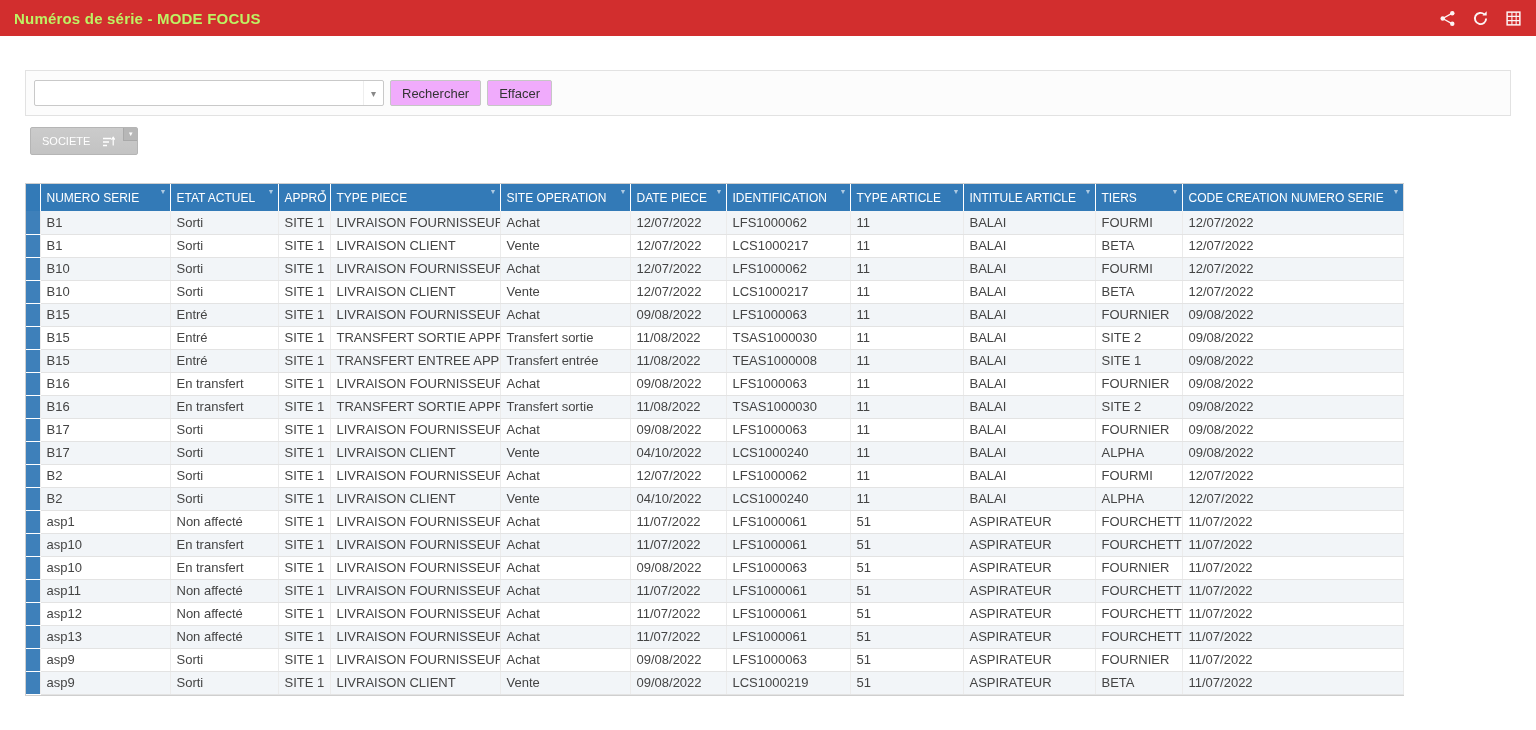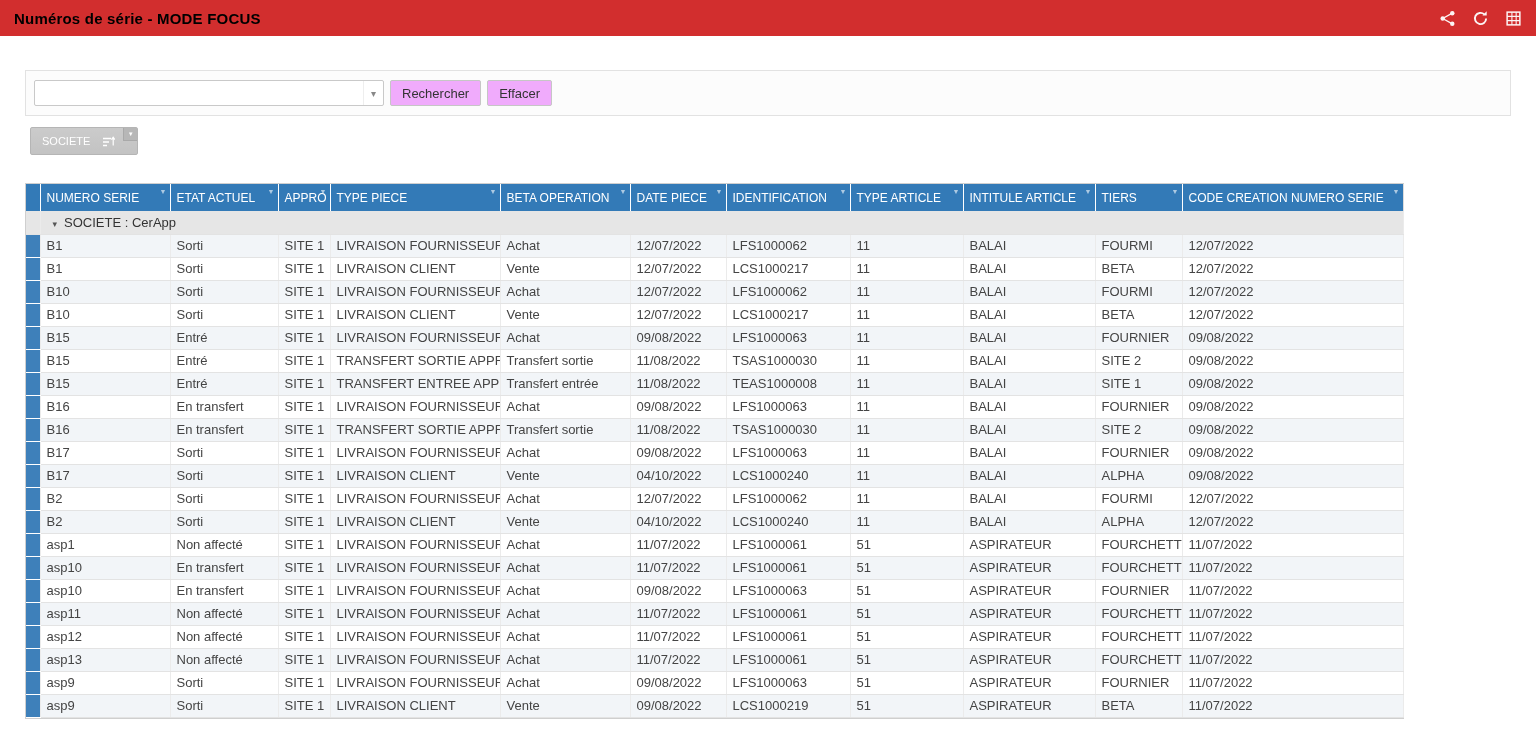--- a/index.html
+++ b/index.html
@@ -8,21 +8,21 @@
     --indicator-blue:#3e80ba;
     --row-alt:#f2f5f8;
     --group-gray:#e6e6e6;
     --chip-gray:#c3c3c3;
   }
   *{box-sizing:border-box;margin:0;padding:0;}
   html,body{width:1536px;height:730px;overflow:hidden;background:#fff;
     font-family:"Liberation Sans",sans-serif;}
   
   .titlebar{height:36px;background:var(--titlebar);display:flex;align-items:center;
-    padding:0 14px;color:#000000;}
+    padding:0 14px;color:#bef264;}
   .title{font-size:15px;font-weight:bold;letter-spacing:.2px;}
   .titlebar-icons{margin-left:auto;display:flex;gap:16px;align-items:center;}
   .tb-icon{display:flex;align-items:center;cursor:pointer;opacity:.95;}
   
   .content{padding:0 25px;}
   .search-panel{margin-top:34px;height:46px;border:1px solid #e2e2e2;background:#fcfcfc;
     display:flex;align-items:center;padding:0 8px;gap:6px;}
   .combo{width:350px;height:26px;background:#fff;border:1px solid #c9c9c9;border-radius:2px;
     display:flex;align-items:center;cursor:pointer;}
   .combo-value{flex:1;padding:0 8px;font-size:13px;color:#333;white-space:nowrap;overflow:hidden;}
@@ -123,34 +123,30 @@
           <col style="width:87px">
           <col style="width:221px">
       </colgroup>
       <thead>
         <tr>
             <th class="ind-h"></th>
             <th><span class="h-label">NUMERO SERIE</span><span class="filter-icon">▼</span></th>
             <th><span class="h-label">ETAT ACTUEL</span><span class="filter-icon">▼</span></th>
             <th><span class="h-label">APPRO</span><span class="filter-icon">▼</span></th>
             <th><span class="h-label">TYPE PIECE</span><span class="filter-icon">▼</span></th>
-            <th><span class="h-label">BETA OPERATION</span><span class="filter-icon">▼</span></th>
+            <th><span class="h-label">SITE OPERATION</span><span class="filter-icon">▼</span></th>
             <th><span class="h-label">DATE PIECE</span><span class="filter-icon">▼</span></th>
             <th><span class="h-label">IDENTIFICATION</span><span class="filter-icon">▼</span></th>
             <th><span class="h-label">TYPE ARTICLE</span><span class="filter-icon">▼</span></th>
             <th><span class="h-label">INTITULE ARTICLE</span><span class="filter-icon">▼</span></th>
             <th><span class="h-label">TIERS</span><span class="filter-icon">▼</span></th>
             <th><span class="h-label">CODE CREATION NUMERO SERIE</span><span class="filter-icon">▼</span></th>
           </tr>
       </thead>
       <tbody>
-          <tr class="group-row">
-            <td class="ind g-ind"></td>
-            <td colspan="11"><span class="chev">▾</span><span>SOCIETE : CerApp</span></td>
-          </tr>
           <tr class="data-row alt">
             <td class="ind"></td>
             <td>B1</td>
             <td>Sorti</td>
             <td>SITE 1</td>
             <td>LIVRAISON FOURNISSEUR</td>
             <td>Achat</td>
             <td>12/07/2022</td>
             <td>LFS1000062</td>
             <td>11</td>

